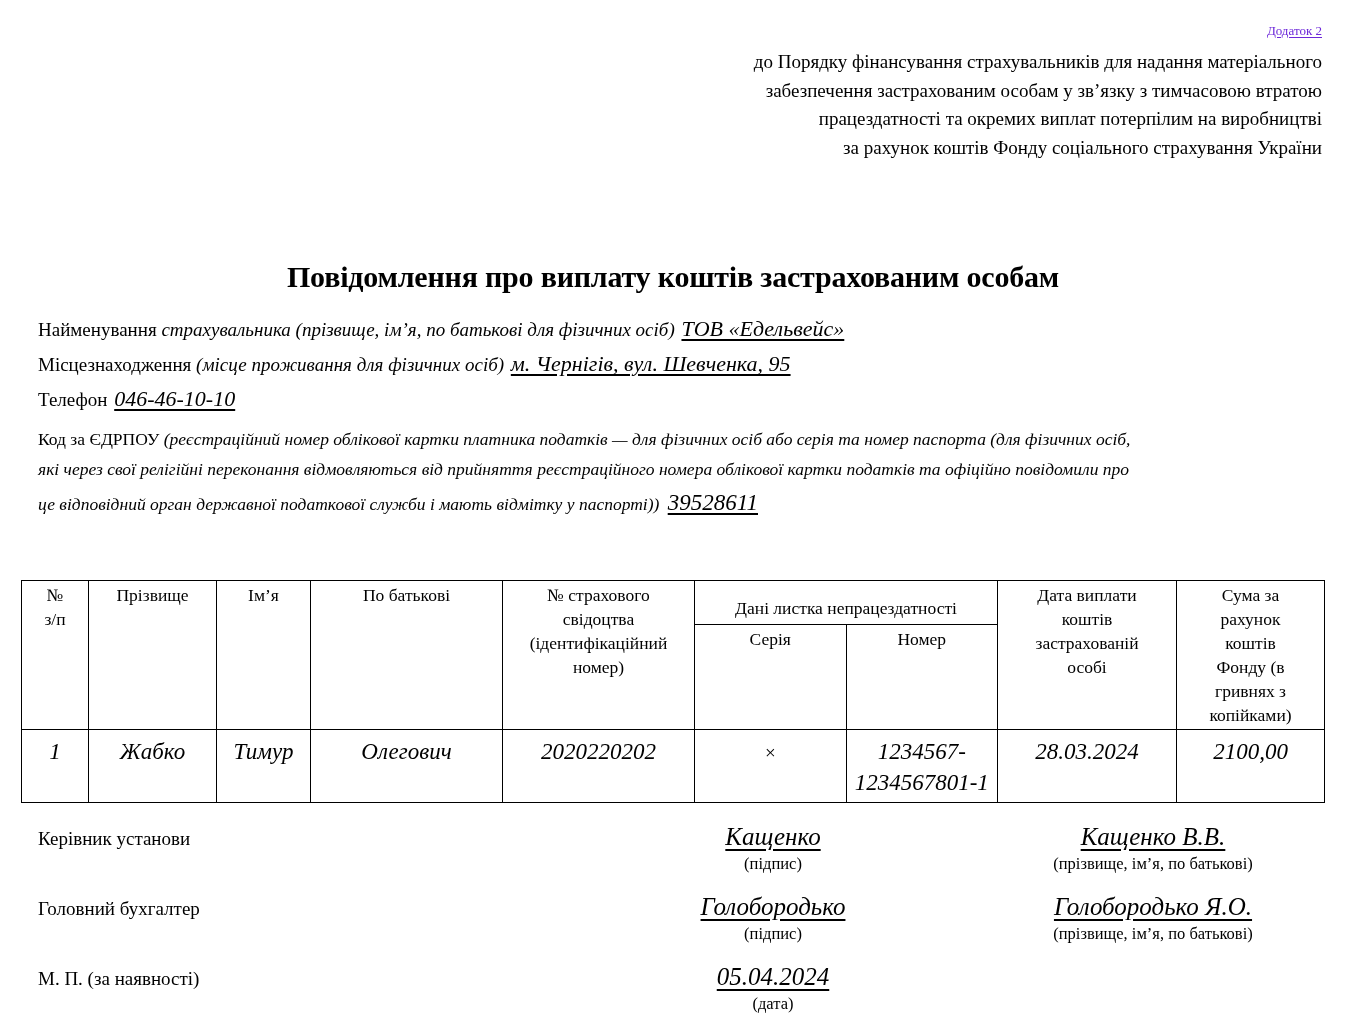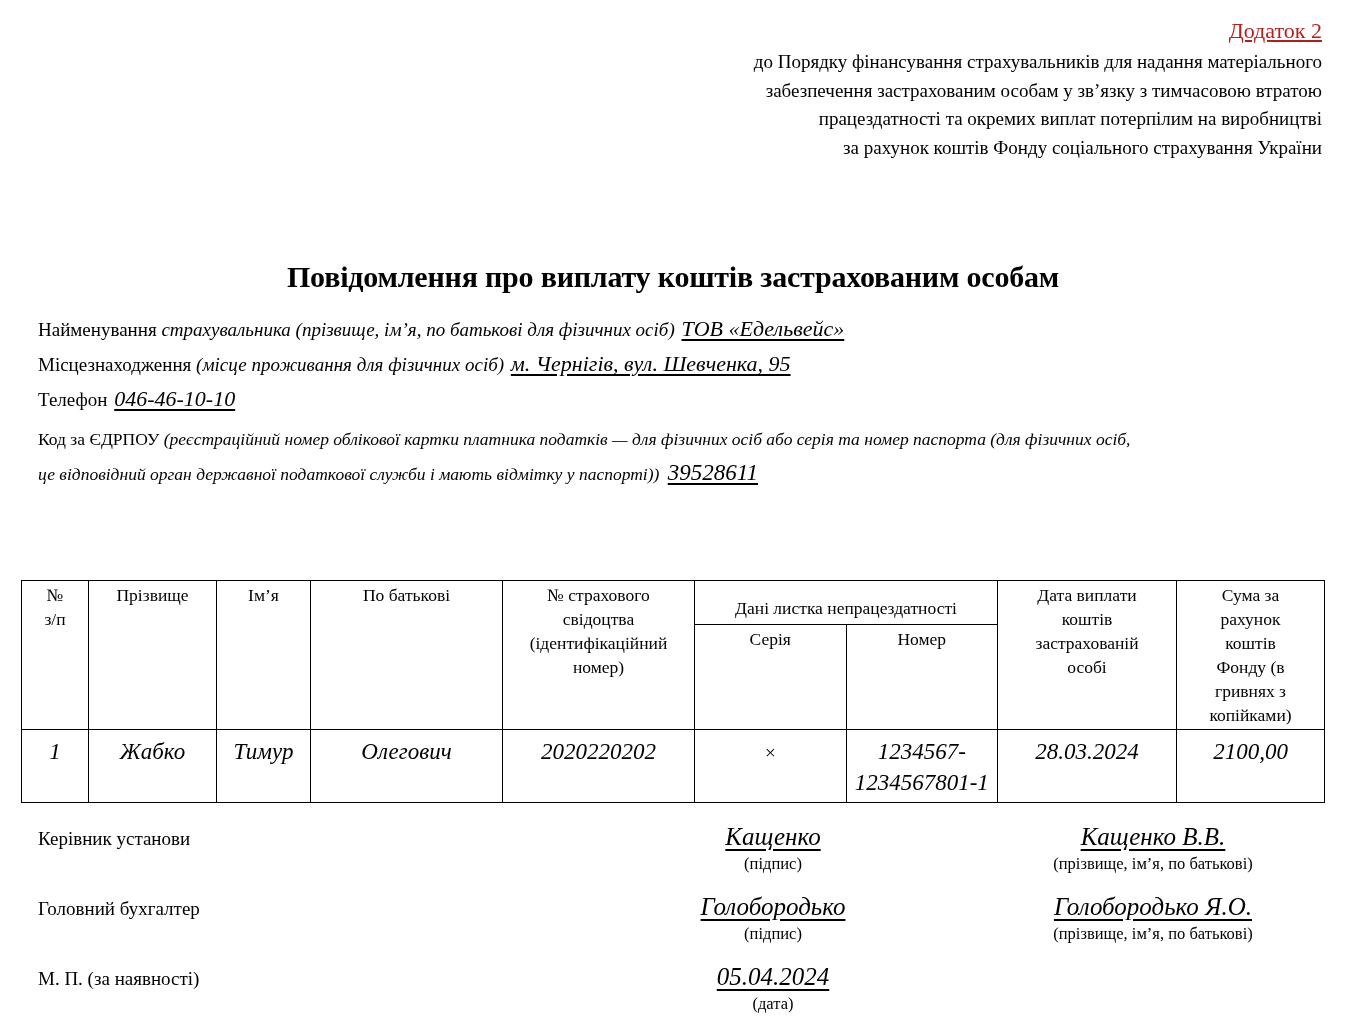--- a/index.html
+++ b/index.html
@@ -27,22 +27,22 @@
   
   .appendix-block {
     position: absolute;
     top: 18px;
     right: 24px;
     width: 650px;
     text-align: right;
   }
   .appendix-title {
     display: inline-block;
-    color: #b91c1c;
-    font-size: 22px;
+    color: #6d28d9;
+    font-size: 13px;
     line-height: 26px;
     text-decoration: underline;
     text-underline-offset: 2px;
   }
   .appendix-lines {
     margin-top: 4px;
   }
   .appendix-line {
     font-size: 19px;
     line-height: 28.5px;
@@ -239,20 +239,23 @@
     <div class="field-row">
       <span class="field-label">Телефон</span>
       <span class="field-value">046-46-10-10</span>
     </div>
   </div>
 
   <div class="edrpou">
     <div class="edrpou-l1">
       <span class="lbl">Код за ЄДРПОУ</span>
       <span class="ital">(реєстраційний номер облікової картки платника податків — для фізичних осіб або серія та номер паспорта (для фізичних осіб,</span>
+    </div>
+    <div class="edrpou-l2">
+      <span class="ital">які через свої релігійні переконання відмовляються від прийняття реєстраційного номера облікової картки податків та офіційно повідомили про</span>
     </div>
     <div class="edrpou-l3">
       <span class="ital">це відповідний орган державної податкової служби і мають відмітку у паспорті))</span>
       <span class="edrpou-value">39528611</span>
     </div>
   </div>
 
   <table class="main-table">
     <thead>
       <tr>

